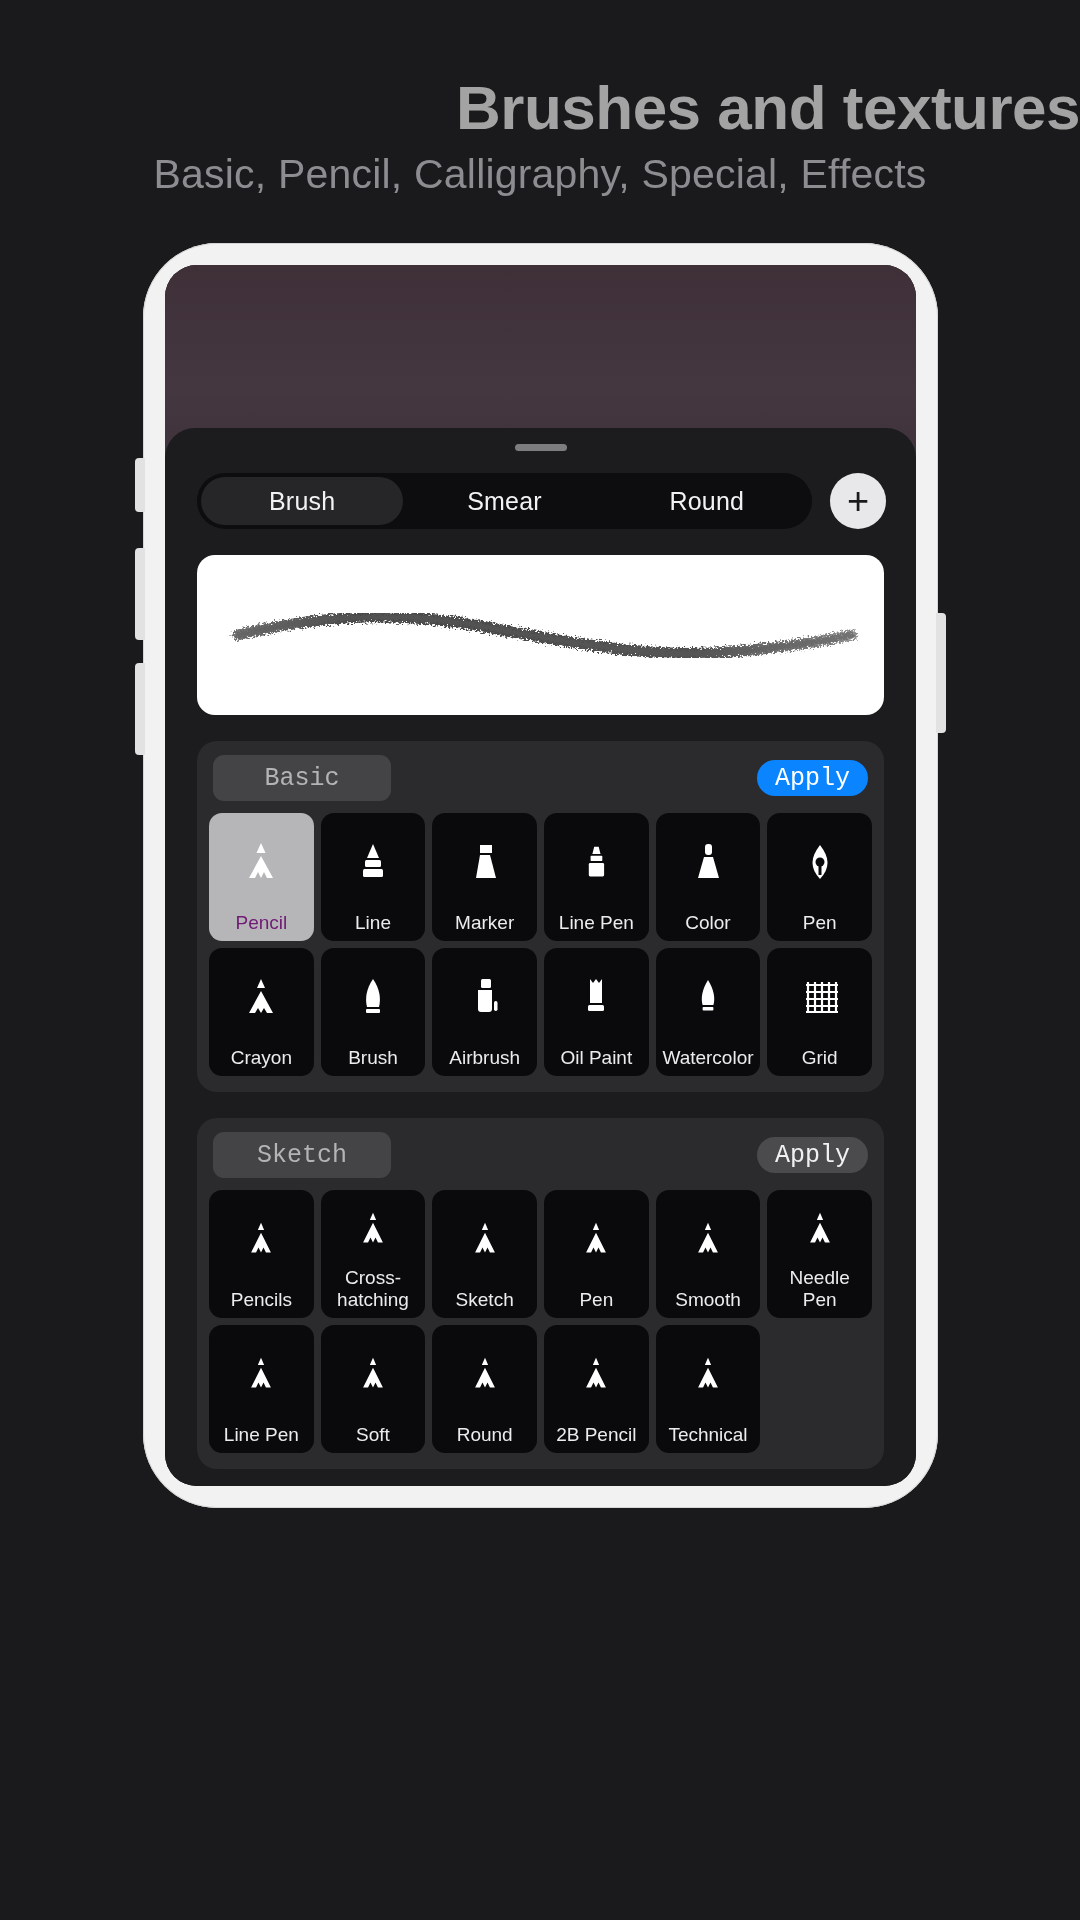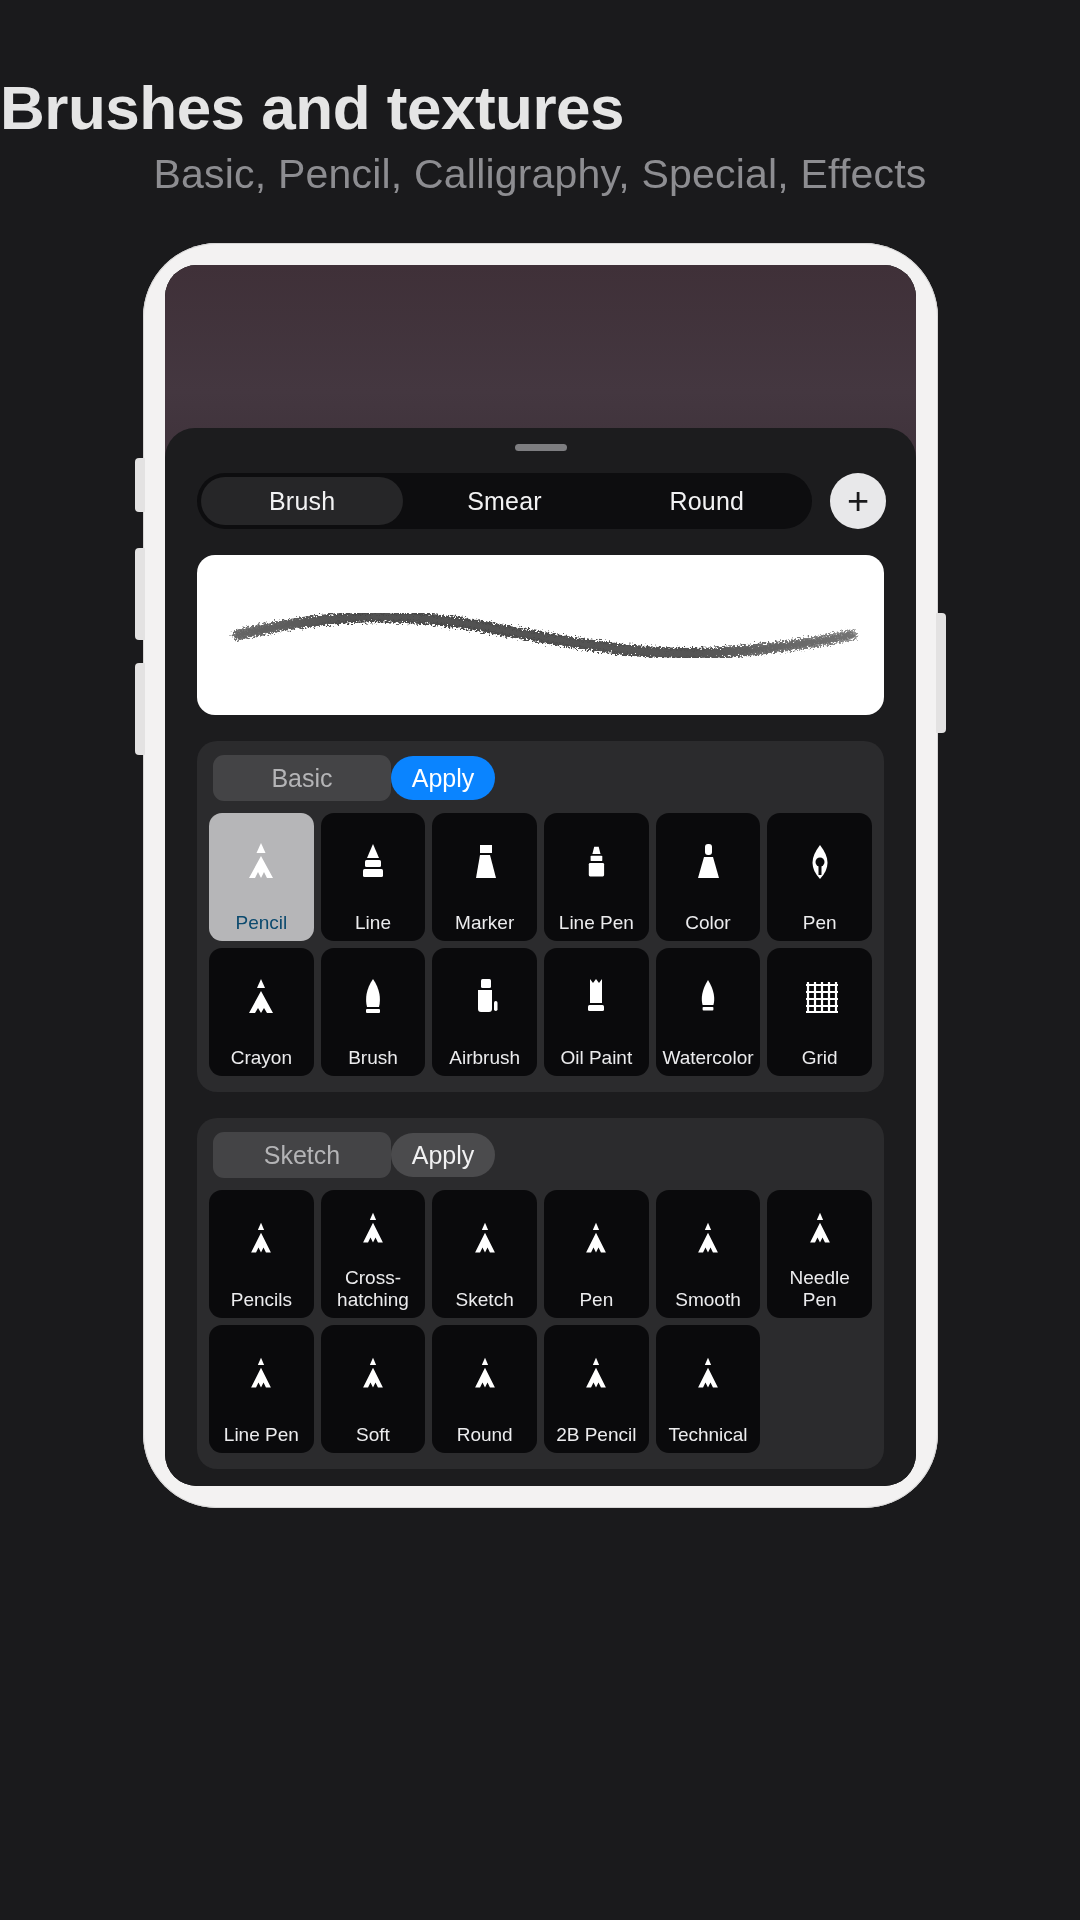--- a/index.html
+++ b/index.html
@@ -12,22 +12,22 @@
   .page {
     position: relative;
     width: 1080px; height: 1920px;
     background: #1a1a1c;
   }
 
   
   .hero-title {
     position: absolute;
     top: 72px; left: 0; width: 1080px;
-    text-align: left;
-    color: #e5e5e5;
+    text-align: right;
+    color: #a3a3a3;
     font-size: 62px;
     font-weight: 700;
     letter-spacing: -0.5px;
     line-height: 1.15;
   }
   .hero-sub {
     position: absolute;
     top: 148px; left: 0; width: 1080px;
     text-align: center;
     color: #8d8d91;
@@ -162,34 +162,35 @@
   .preview svg { position: absolute; inset: 0; width: 100%; height: 100%; }
 
   
   .group {
     margin: 26px 32px 0 32px;
     background: #2b2b2d;
     border-radius: 20px;
     padding: 14px 12px 16px 12px;
   }
   .group-head {
-    display: flex; align-items: center; 
+    display: flex; align-items: center; justify-content: space-between;
     padding: 0 4px 12px 4px;
+    font-family: Liberation Mono, monospace;
   }
   .group-name {
     background: #444446;
     color: #b4b4b6;
     font-size: 25px;
     border-radius: 11px;
     height: 46px;
     width: 178px;
     display: flex; align-items: center; justify-content: center;
   }
   .apply {
-    height: 44px; min-width: 104px;
+    height: 36px; min-width: 104px;
     border-radius: 22px;
     display: flex; align-items: center; justify-content: center;
     font-size: 25px;
     padding: 0 18px;
   }
   .apply.primary { background: #0a84ff; color: #ffffff; }
   .apply.muted   { background: #4b4b4d; color: #f1f1f2; }
 
   .tiles {
     display: grid;
@@ -201,21 +202,21 @@
     border-radius: 13px;
     height: 128px;
     display: flex;
     flex-direction: column;
     align-items: center;
     justify-content: flex-end;
     padding: 0 3px 8px 3px;
     position: relative;
   }
   .tile.selected { background: #b6b6b8; }
-  .tile.selected .tile-label { color: #0c4a6e; }
+  .tile.selected .tile-label { color: #701a75; }
   .tile.selected .tile-ico  { color: #ffffff; }
   .tile-ico {
     flex: 1;
     display: flex; align-items: center; justify-content: center;
     color: #ffffff;
     width: 100%;
   }
   .tile-ico svg { display: block; }
   .tile-label {
     color: #ececee;

